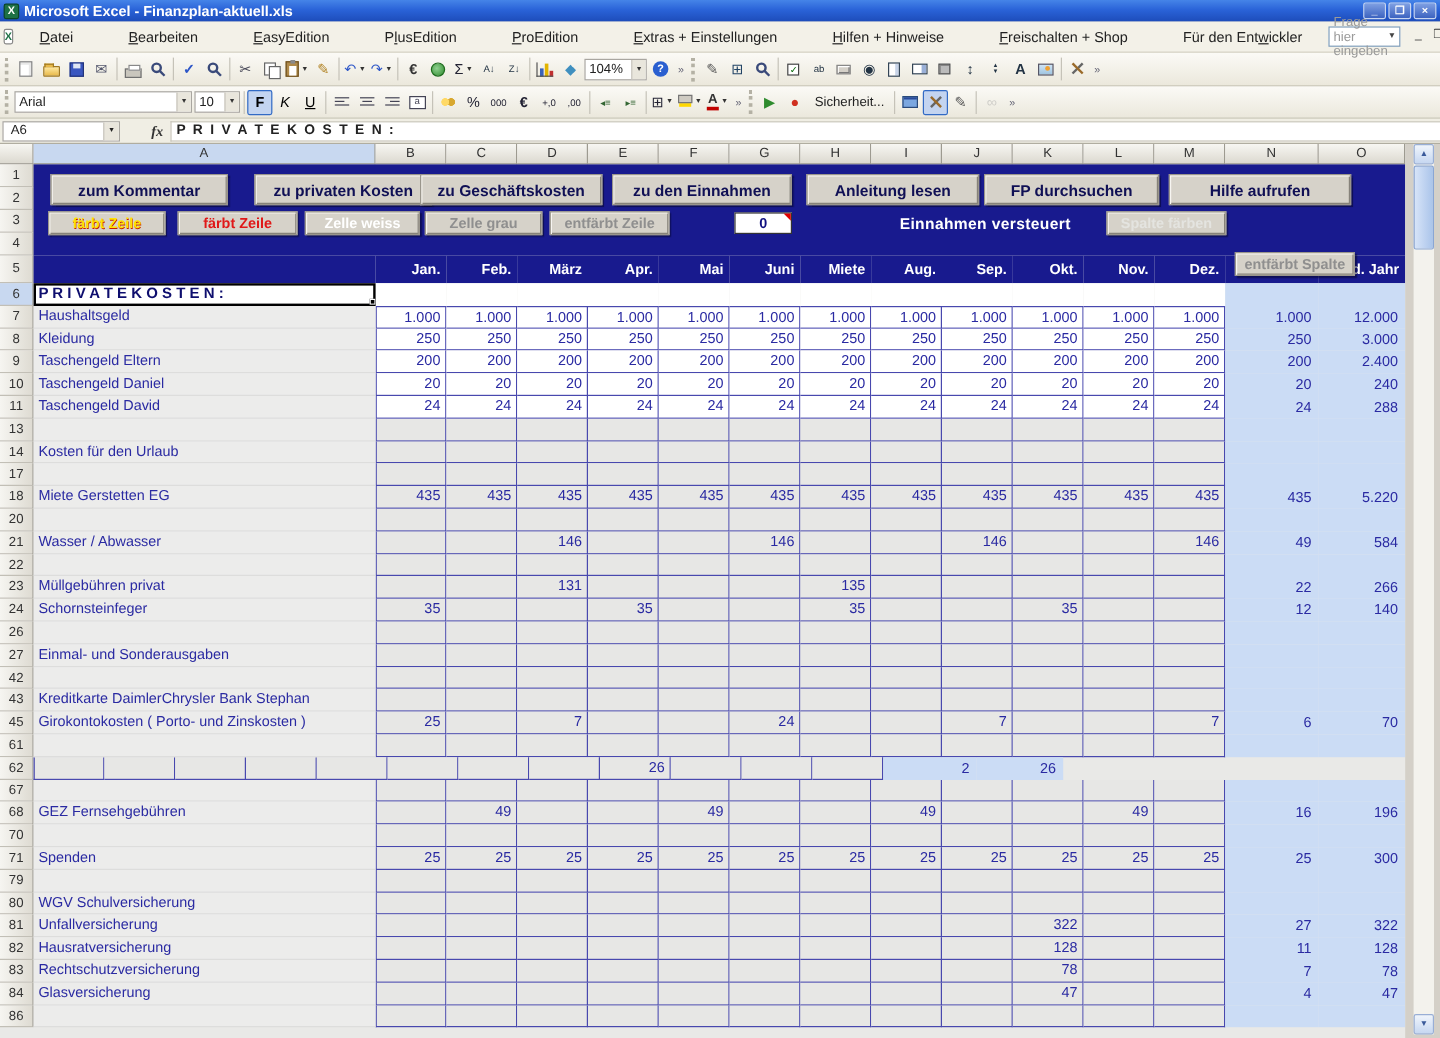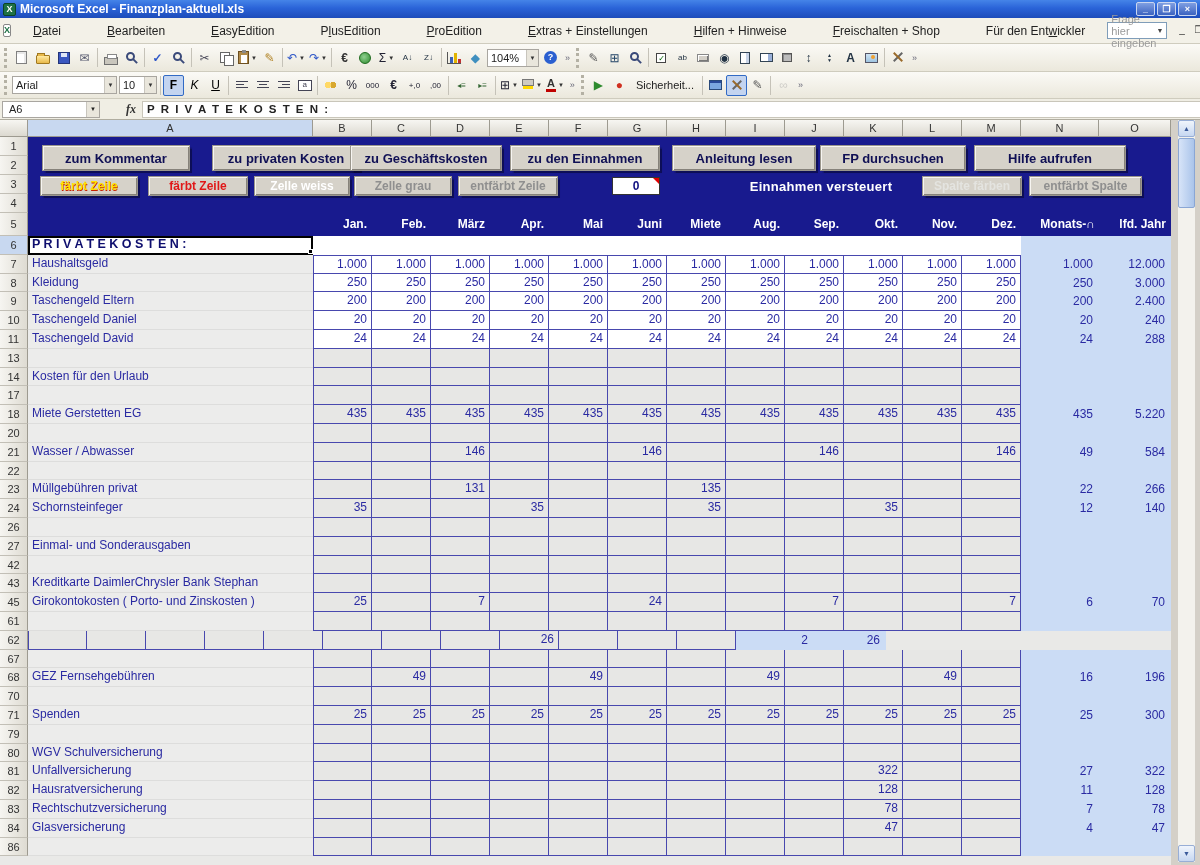--- a/index.html
+++ b/index.html
@@ -296,21 +296,21 @@
         <span class="ic-img"></span>
       </span>
       <span class="tsep"></span>
       <span class="tb">
         <span class="ic-tools"></span>
       </span>
       <span class="chev">»</span>
     </div>
   <div id="tb2" class="toolbar">
       <span class="grip"></span>
-      <span class="combo" style="width: 105px;">
+      <span class="combo" style="width: 148px;">
         <span>Arial</span>
         <span class="cdd">▼</span>
       </span>
       <span class="combo" style="width: 38px;">
         <span>10</span>
         <span class="cdd">▼</span>
       </span>
       <span class="tsep"></span>
       <span class="tb pressed">
         <span style="color: rgb(0, 0, 0); font-size: 12px; font-weight: bold;">F</span>
@@ -442,21 +442,21 @@
           <div class="xlbtn navbtn" style="left: 482px; width: 150px;">zu den Einnahmen</div>
           <div class="xlbtn navbtn" style="left: 644px; width: 144px;">Anleitung lesen</div>
           <div class="xlbtn navbtn" style="left: 792px; width: 146px;">FP durchsuchen</div>
           <div class="xlbtn navbtn" style="left: 946px; width: 152px;">Hilfe aufrufen</div>
           <div class="xlbtn r3btn t-yellow" style="left: 12px; width: 98px;">färbt Zeile</div>
           <div class="xlbtn r3btn t-red" style="left: 120px; width: 100px;">färbt Zeile</div>
           <div class="xlbtn r3btn t-white" style="left: 226px; width: 96px;">Zelle weiss</div>
           <div class="xlbtn r3btn t-gray" style="left: 326px; width: 98px;">Zelle grau</div>
           <div class="xlbtn r3btn t-gray" style="left: 430px; width: 100px;">entfärbt Zeile</div>
           <div class="xlbtn r3btn t-faint" style="left: 894px; width: 100px;">Spalte färben</div>
-          <div class="xlbtn r3btn t-gray" style="left: 1001px; width: 113px;">entfärbt Spalte</div>
+          <div class="xlbtn r3btn t-gray" style="left: 1001px; width: 100px; margin-top: 34px;">entfärbt Spalte</div>
           <div class="counter">0</div>
           <div class="taxlabel">Einnahmen versteuert</div>
         </div>
     </div>
     <div id="monthsrow">
         <div class="gut">5</div>
         <div class="m" style="flex: 0 0 285px;"></div>
         <div class="m">Jan.</div>
         <div class="m">Feb.</div>
         <div class="m">März</div>

